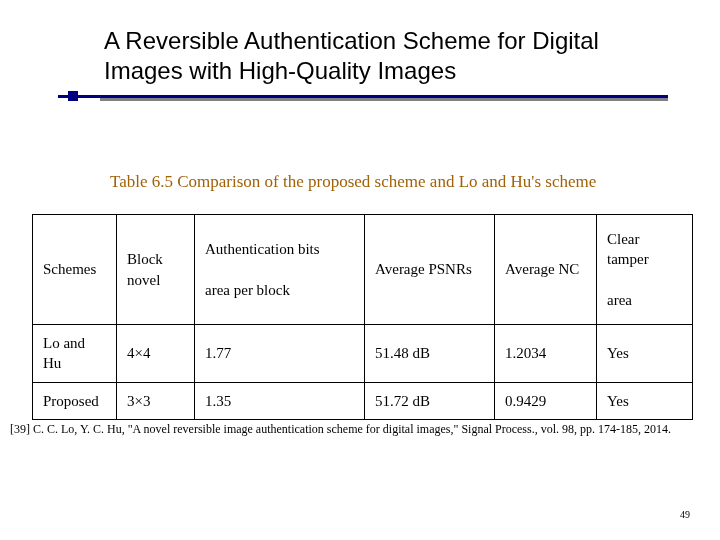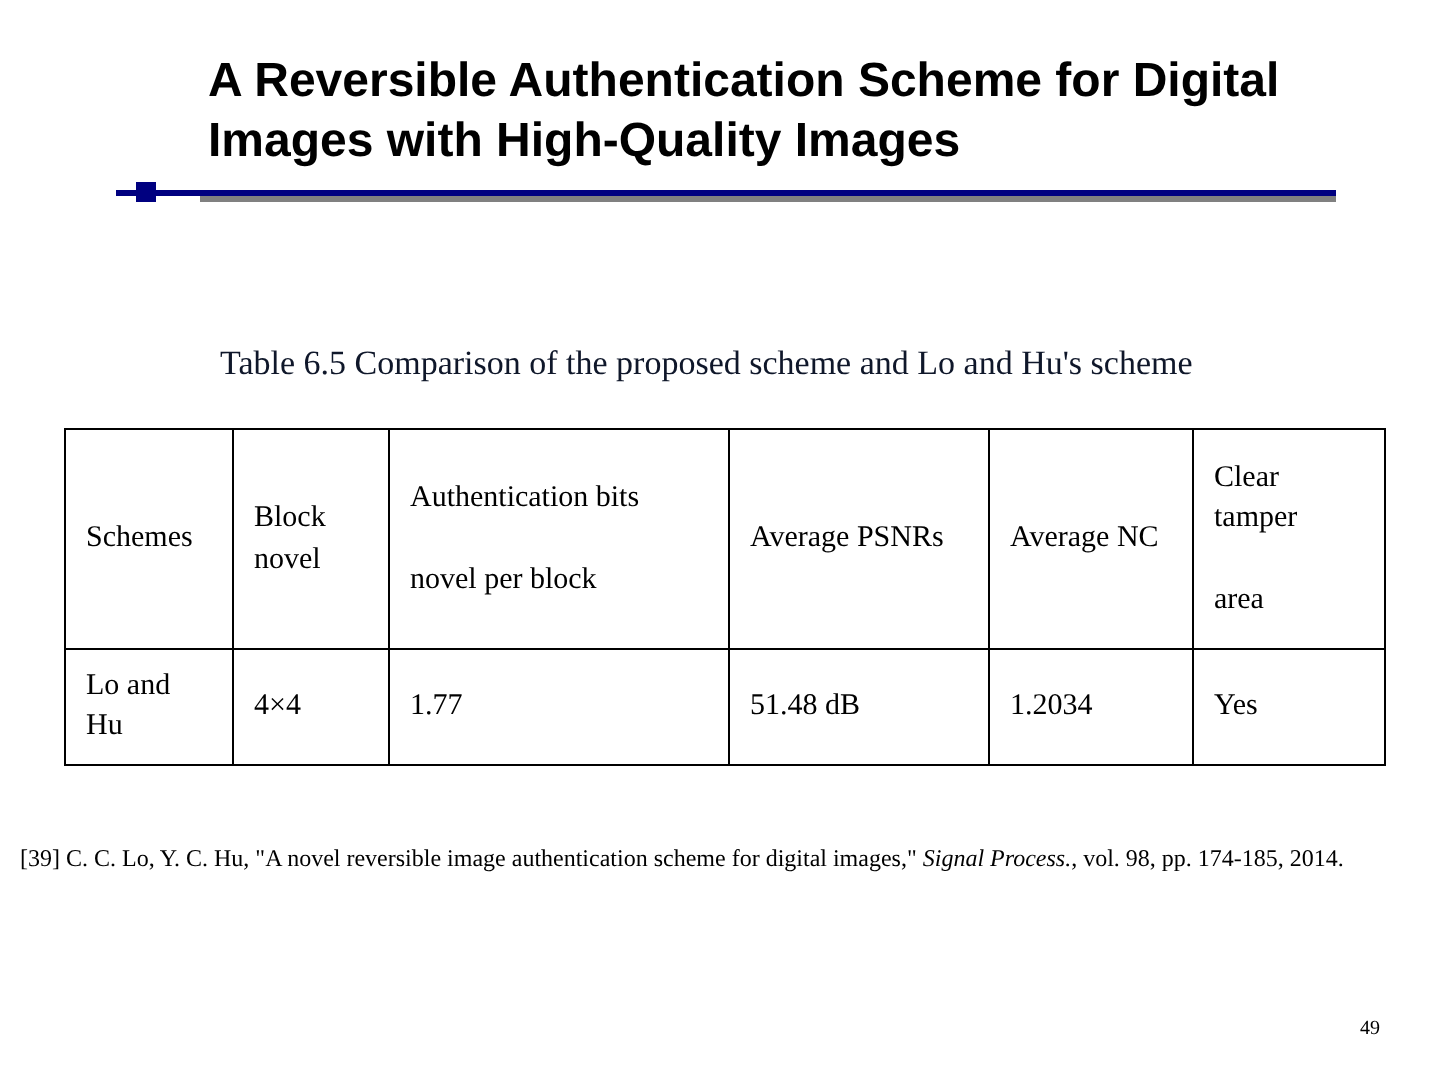--- a/index.html
+++ b/index.html
@@ -19,21 +19,21 @@
     box-sizing: border-box;
   }
   .title-block {
     position: absolute;
     left: 104px;
     top: 26px;
     width: 560px;
   }
   .title {
     font-family: Arial, Helvetica, sans-serif;
-    font-weight: bold;
+    font-weight: normal;
     font-size: 24px;
     line-height: 1.25;
     color: #000;
   }
   .rule-wrap {
     position: absolute;
     left: 58px;
     top: 95px;
     width: 610px;
     height: 10px;
@@ -61,21 +61,21 @@
     width: 10px;
     height: 10px;
     background: #000080;
   }
   .caption {
     position: absolute;
     left: 110px;
     top: 172px;
     width: 560px;
     font-size: 17px;
-    color: #0f172a;
+    color: #a16207;
   }
   table.comp {
     position: absolute;
     left: 32px;
     top: 214px;
     border-collapse: collapse;
     font-size: 15px;
   }
   table.comp th, table.comp td {
     border: 1px solid #000;
@@ -99,21 +99,21 @@
   .col-clear   { width: 96px; }
   .center { text-align: right; }
   .ref {
     position: absolute;
     left: 10px;
     top: 422px;
     width: 700px;
     font-size: 12px;
     line-height: 1.25;
   }
-  .ref .it { font-style: italic; }
+  .ref .it { }
   .pagenum {
     position: absolute;
     right: 30px;
     bottom: 20px;
     font-size: 10px;
   }
 </style>
 </head>
 <body>
 
@@ -139,39 +139,47 @@
       <col class="col-psnr">
         <col class="col-nc">
         <col class="col-clear">
     </colgroup>
     <thead>
       <tr>
         <th>Schemes</th>
         <th>Block novel</th>
         <th>
           <span>Authentication bits</span><br><br>
-          <span>novel per block</span>
+          <span>area per block</span>
         </th>
         <th>Average PSNRs</th>
         <th>Average NC</th>
         <th>
           <span>Clear tamper</span><br><br>
           <span>area</span>
         </th>
       </tr>
     </thead>
     <tbody>
       <tr>
         <td>Lo and Hu</td>
         <td class="center">4×4</td>
         <td>1.77</td>
         <td class="center">51.48 dB</td>
         <td class="center">1.2034</td>
         <td class="center">Yes</td>
       </tr>
+      <tr>
+        <td>Proposed</td>
+        <td class="center">3×3</td>
+        <td>1.35</td>
+        <td class="center">51.72 dB</td>
+        <td class="center">0.9429</td>
+        <td class="center">Yes</td>
+      </tr>
     </tbody>
   </table>
 
   <div class="ref">
     <span>[39] C. C. Lo, Y. C. Hu, "A novel reversible image authentication scheme for digital images," </span><span class="it">Signal Process.</span><span>, vol. 98, pp. 174-185, 2014.</span>
   </div>
 
   <div class="pagenum">49</div>
 
 </div>

